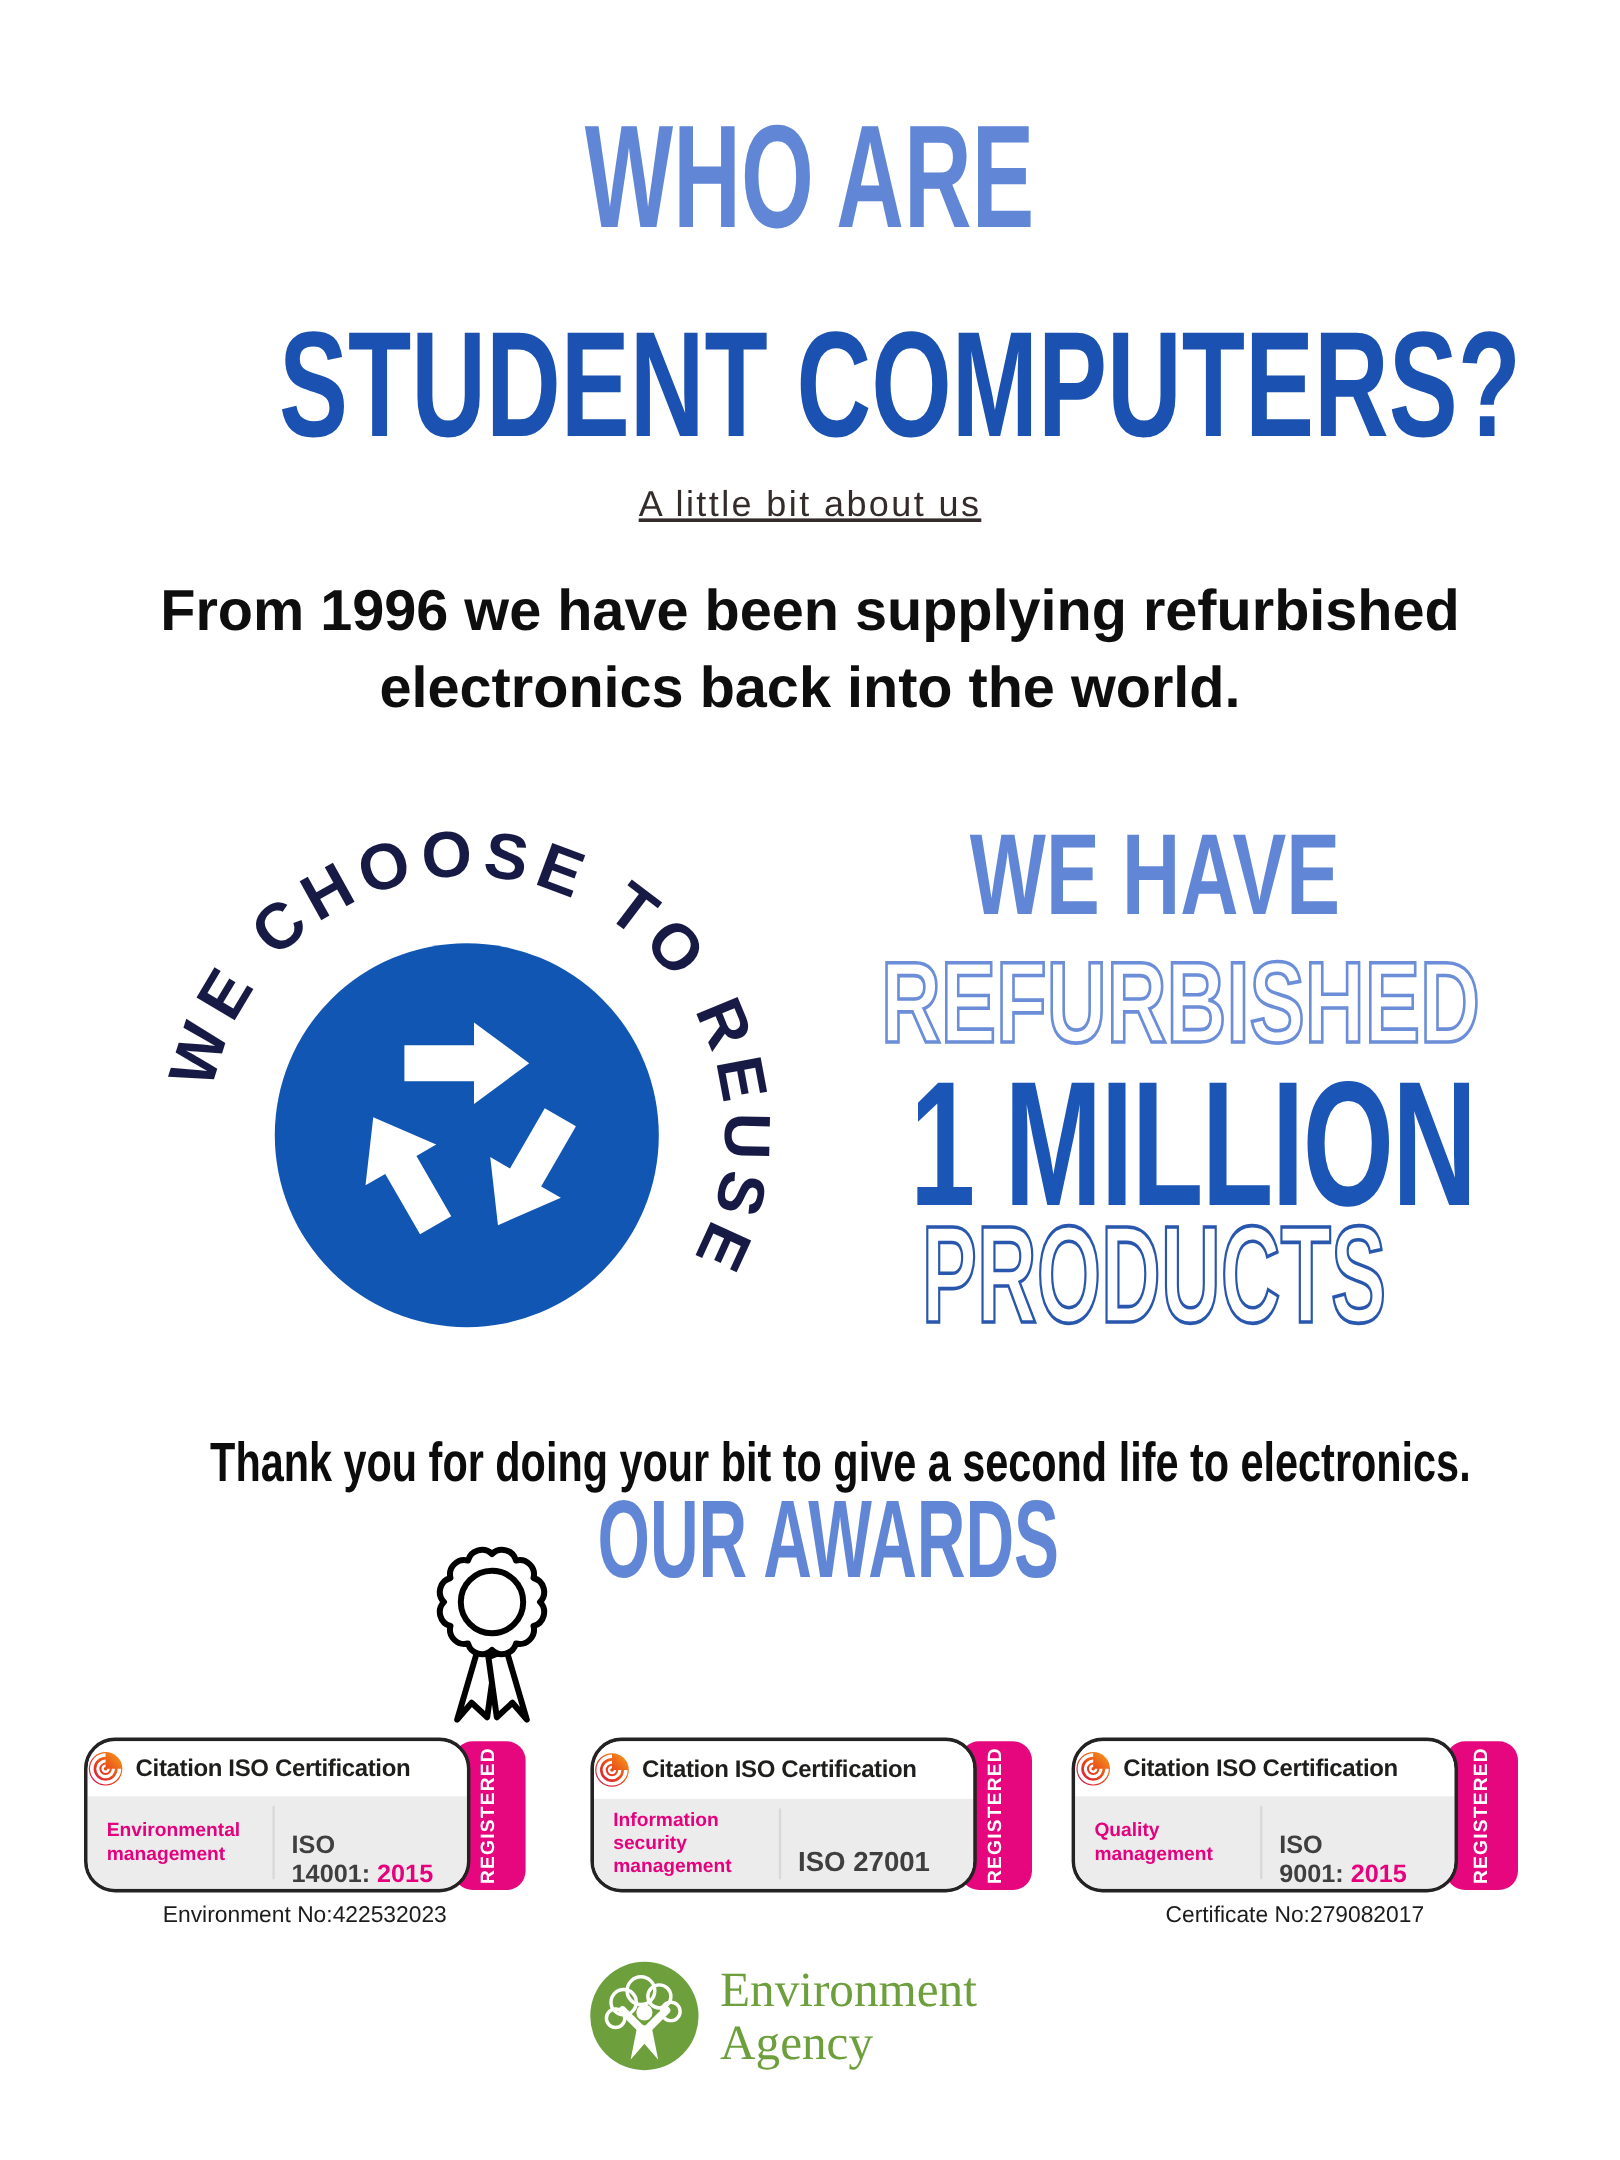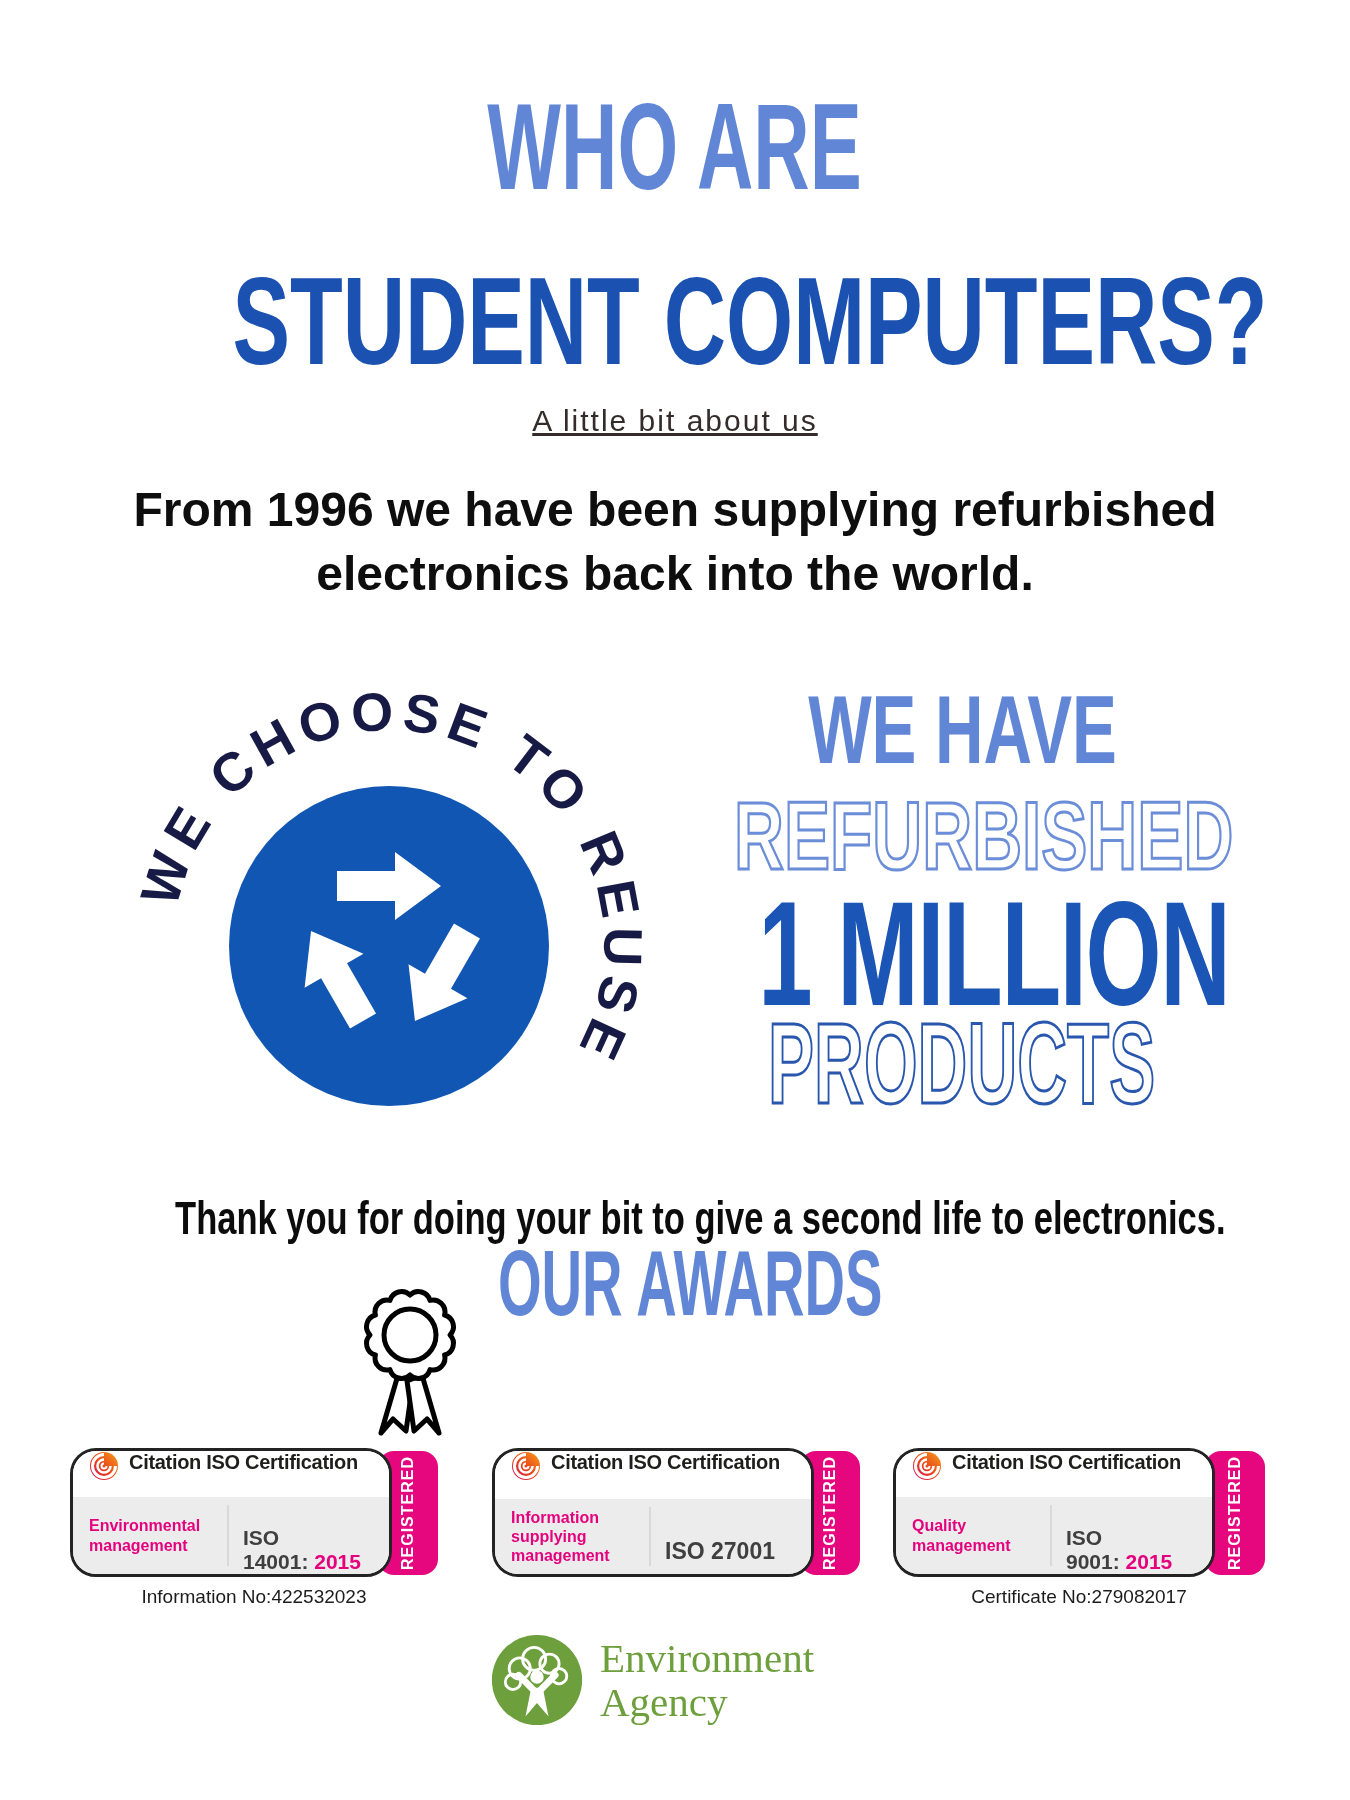--- a/index.html
+++ b/index.html
@@ -46,21 +46,21 @@
   
   .iso-badge{top:1448px;height:130px;}
   .b1{left:70px;width:368px;} .b2{left:492px;width:368px;} .b3{left:893px;width:372px;}
   .tab{position:absolute;right:0;top:3px;bottom:3px;width:60px;background:#e6077e;
        border-radius:16px;display:flex;align-items:center;justify-content:center;}
   .tab span{writing-mode:vertical-rl;transform:rotate(180deg);color:#fff;font-weight:700;
             font-size:16px;letter-spacing:1px;}
   .bbody{position:absolute;left:0;top:0;width:316px;height:123px;background:#fff;
          border:3.5px solid #232323;border-radius:26px;overflow:hidden;
          display:flex;flex-direction:column;}
-  .brandrow{height:48px;display:flex;padding-left:16px;gap:10px;background:#fff;}
+  .brandrow{height:48px;display:flex;align-items:center;padding-left:0;gap:10px;background:#fff;}
   .brand{font-size:20px;font-weight:700;color:#1e1e1c;letter-spacing:-.3px;}
   .detailrow{flex:1;background:#ececec;display:flex;align-items:center;}
   .blabel{width:138px;padding-left:16px;font-size:16px;font-weight:700;color:#e5007d;line-height:1.2;}
   .bdiv{width:2px;align-self:stretch;margin:8px 0;background:#d9d9d9;}
   .bios{flex:1;padding-left:14px;font-weight:700;color:#3f3f3f;margin-top:29px;}
   .iso-top{font-size:21px;line-height:24px;}
   .iso-bottom{font-size:21px;line-height:24px;}
   .iso-year{color:#e5007d;}
   .iso-single{font-size:23px;}
   .cert{top:1586px;text-align:center;font-size:19px;color:#1c1c1c;}
@@ -182,21 +182,21 @@
       <span>REGISTERED</span>
     </div>
     <div class="bbody">
       <div class="brandrow">
         <svg width="30" height="30" viewBox="0 0 30 30">
             <use href="#cit-swirl"></use>
           </svg>
         <span class="brand">Citation ISO Certification</span>
       </div>
       <div class="detailrow">
-        <div class="blabel">Information supplying management</div>
+        <div class="blabel">Information security management</div>
         <div class="bdiv"></div>
         <div class="bios iso-single">ISO 27001</div>
       </div>
     </div>
   </div>
 
   <div class="abs iso-badge b3">
     <div class="tab">
       <span>REGISTERED</span>
     </div>
@@ -214,21 +214,21 @@
           <div class="iso-top">ISO</div>
           <div class="iso-bottom">
             <span>9001:</span>
             <span class="iso-year">2015</span>
           </div>
         </div>
       </div>
     </div>
   </div>
 
-  <div class="abs cert cert1">Information No:422532023</div>
+  <div class="abs cert cert1">Environment No:422532023</div>
   <div class="abs cert cert3">Certificate No:279082017</div>
 
   <svg class="abs ea-svg" width="96" height="96" viewBox="0 0 100 100">
     <circle cx="50" cy="50" r="47" fill="#6d9f3d"></circle>
     <g fill="none" stroke="#fff" stroke-width="3">
       <circle cx="32" cy="38" r="11"></circle>
       <circle cx="47" cy="28" r="12"></circle>
       <circle cx="63" cy="33" r="10"></circle>
       <circle cx="73" cy="46" r="8"></circle>
       <circle cx="25" cy="52" r="8"></circle>

